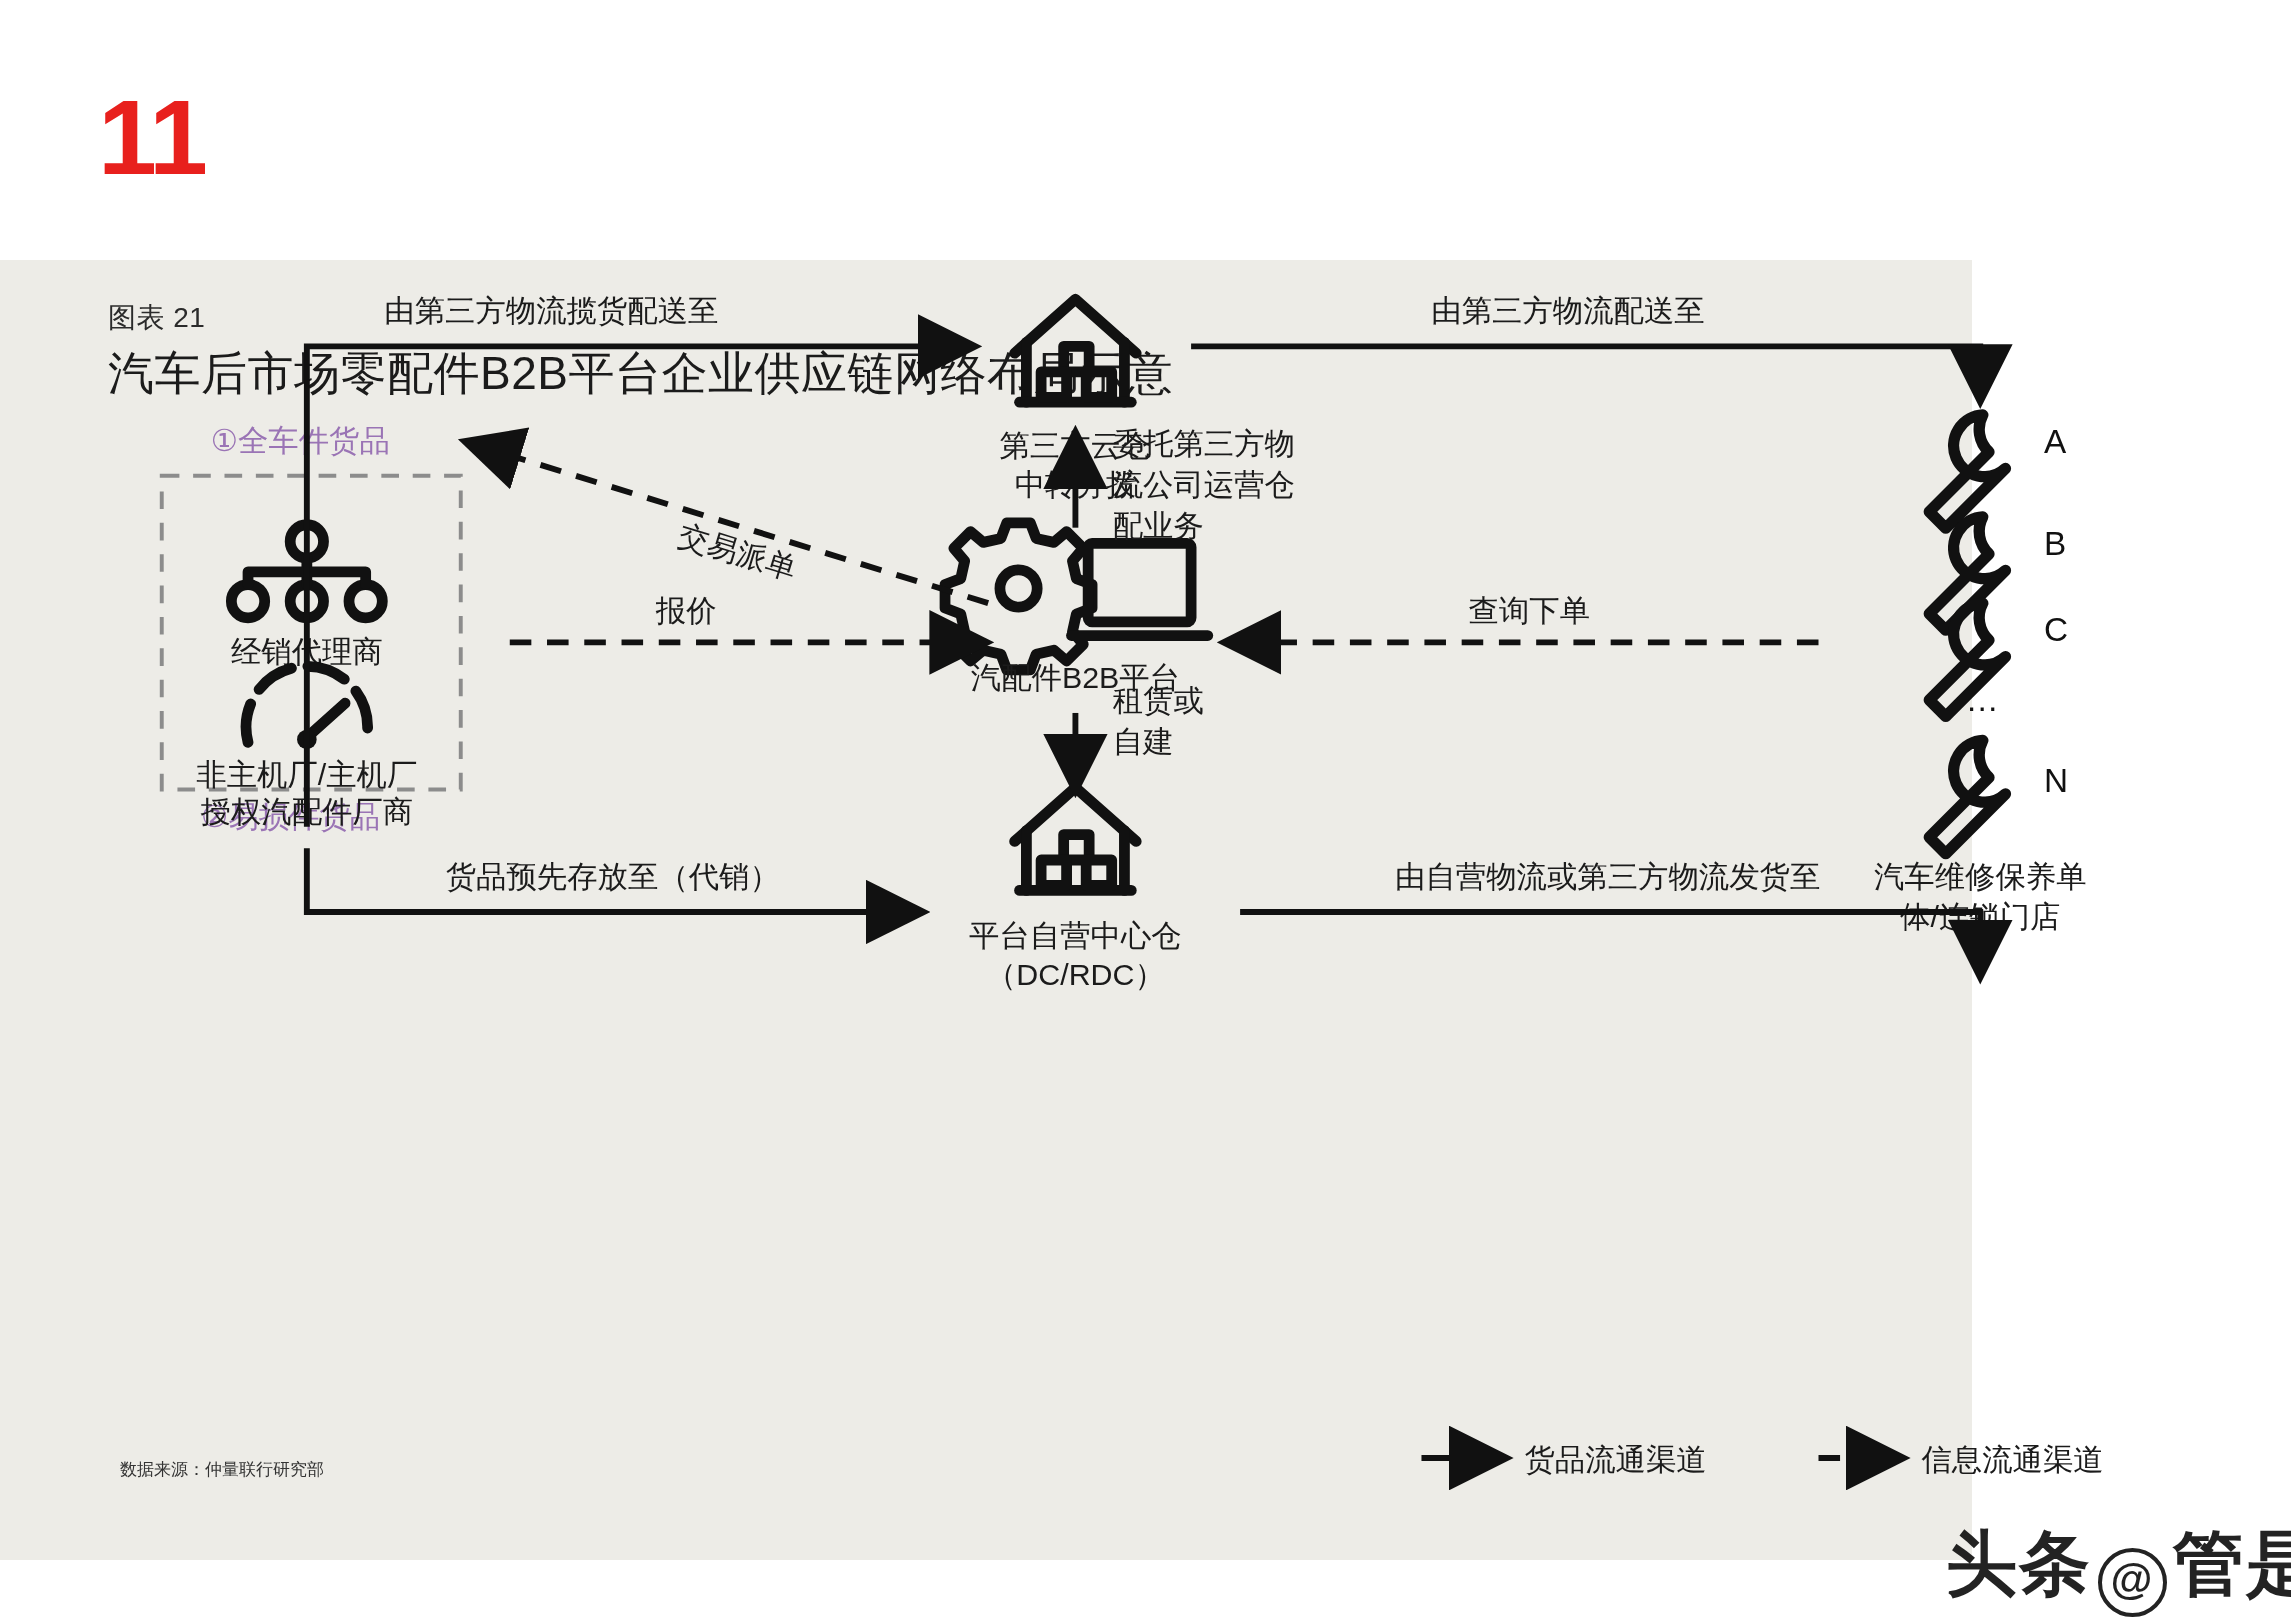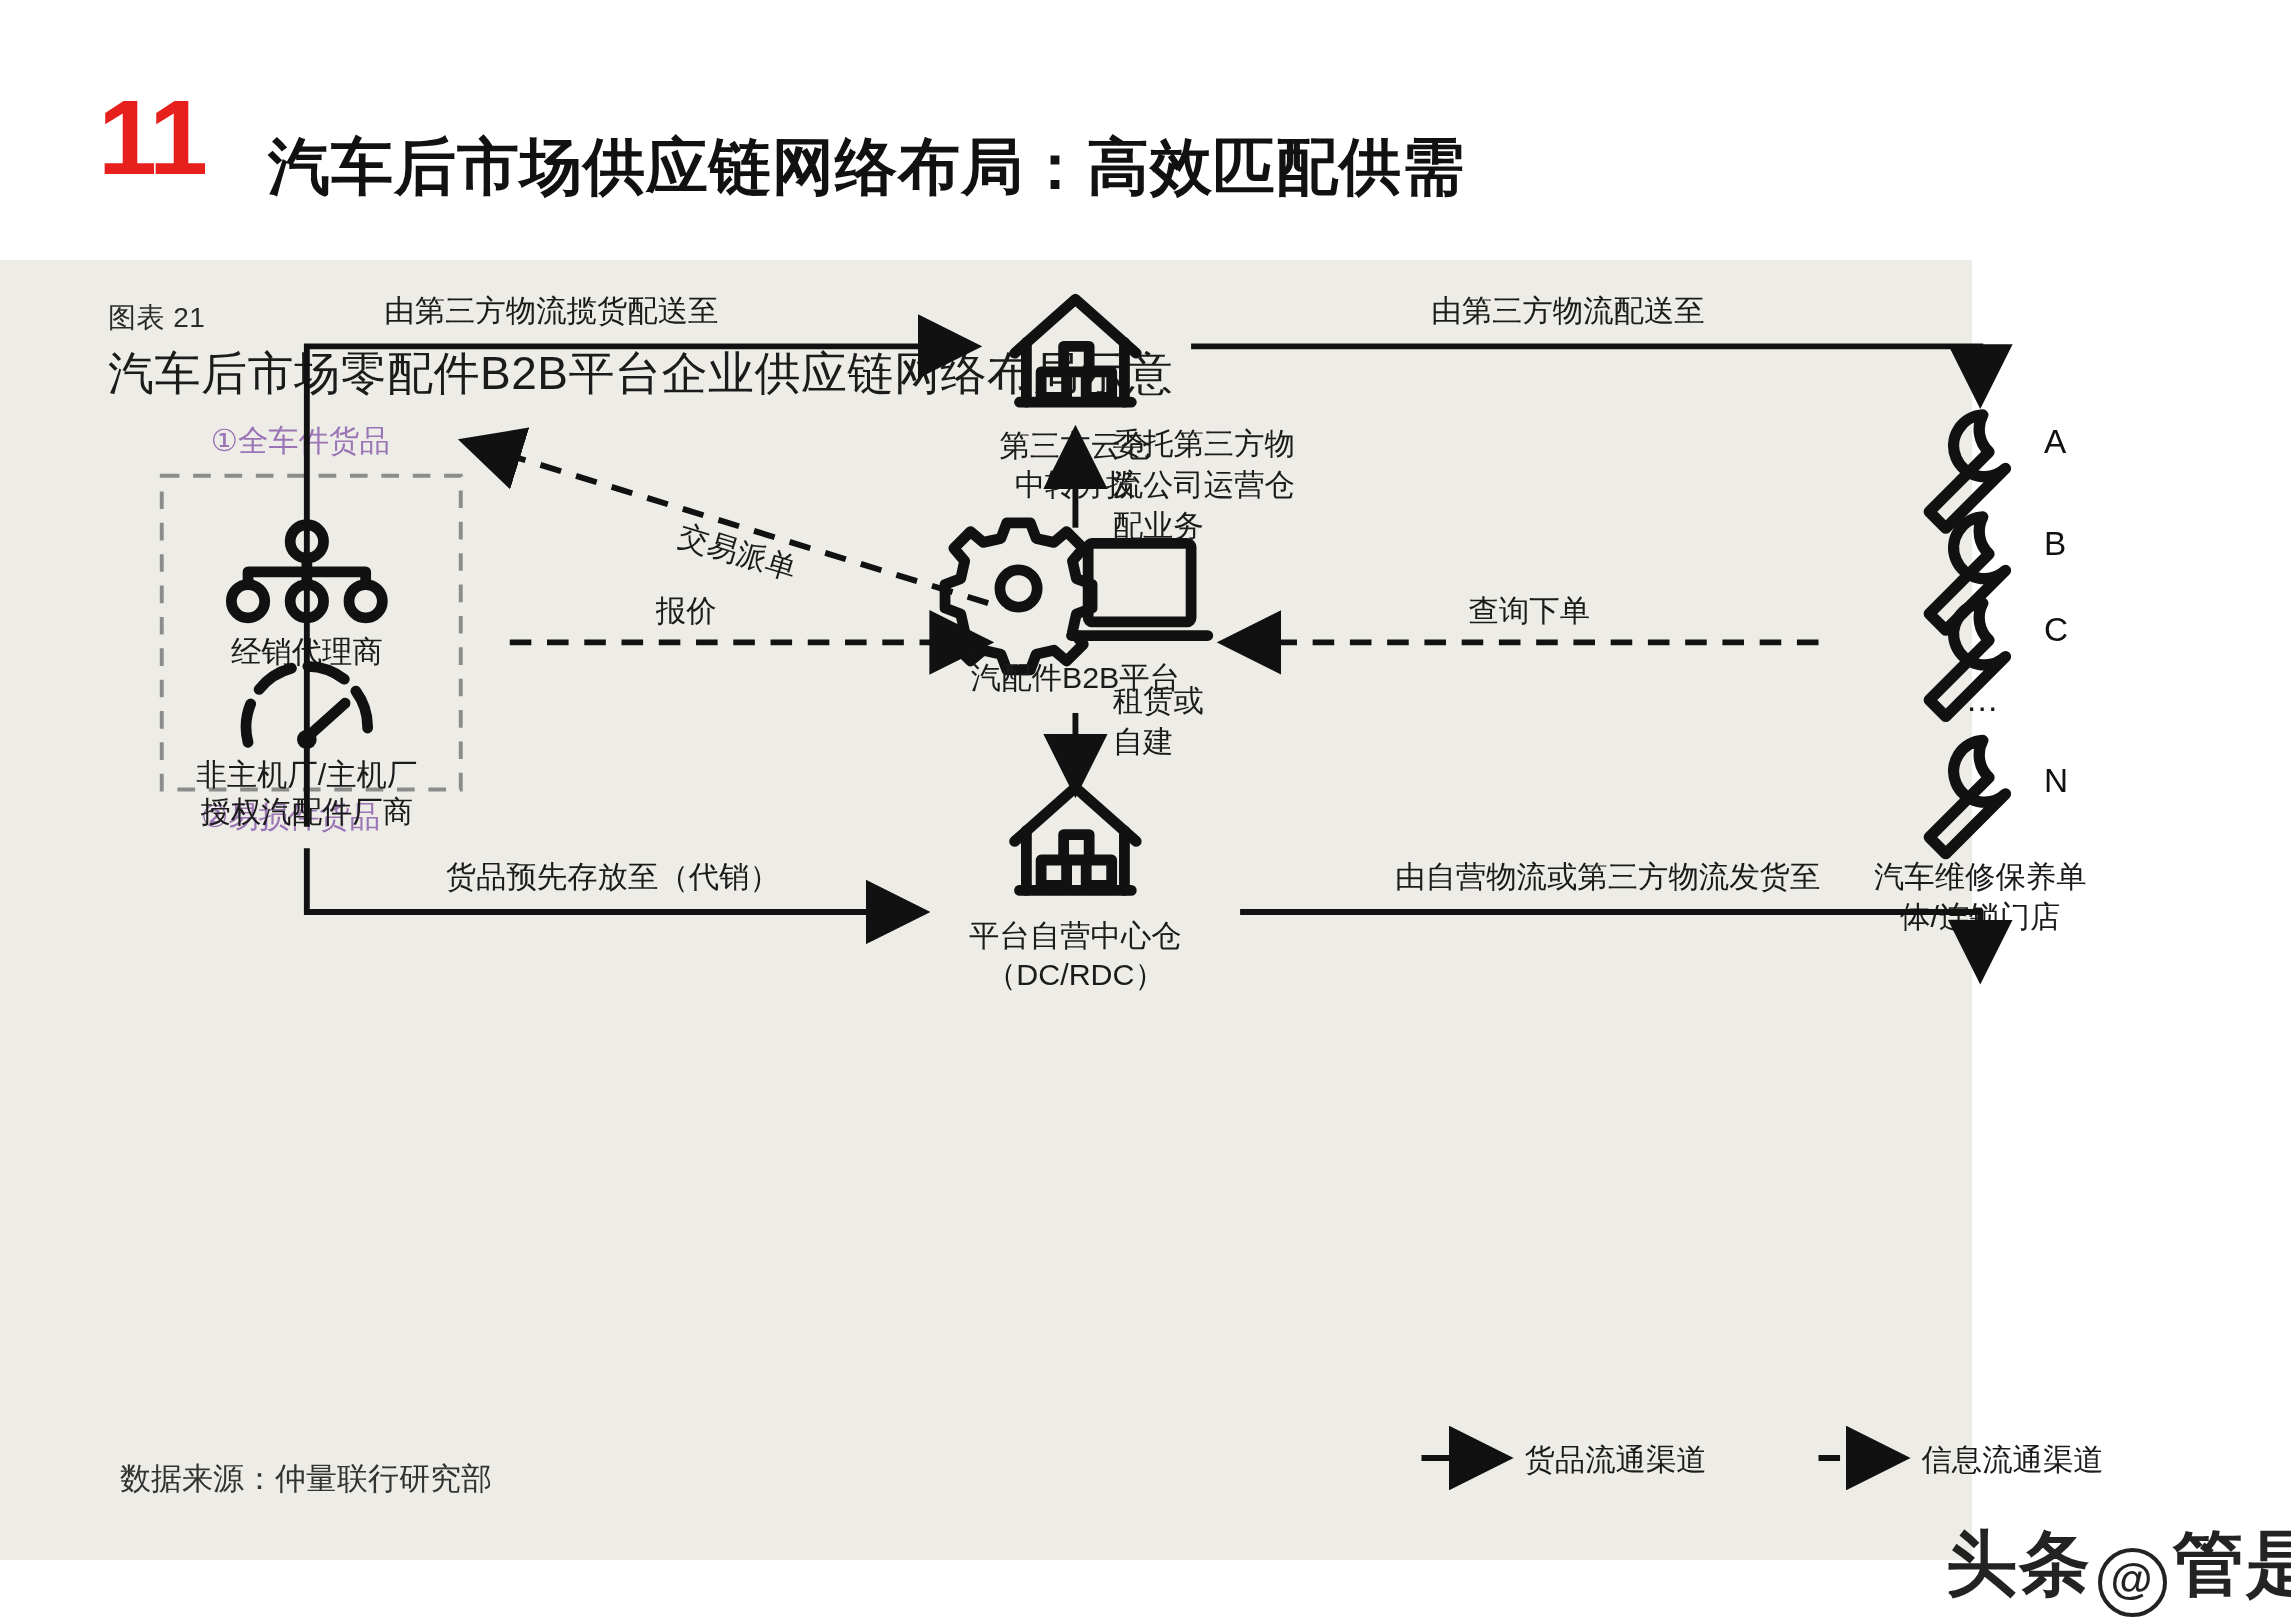--- a/index.html
+++ b/index.html
@@ -32,21 +32,21 @@
   #chart-no{
     position:absolute;left:108px;top:39px;
     font-size:28px;color:#2b2b2b;letter-spacing:0.5px;
   }
   #chart-subtitle{
     position:absolute;left:108px;top:83px;
     font-size:46px;color:#1b1b1b;letter-spacing:0.5px;white-space:nowrap;
   }
   #source{
     position:absolute;left:120px;top:1198px;
-    font-size:31px;color:#333333;
+    font-size:17px;color:#333333;
   }
   
   #diagram{position:absolute;left:0;top:0;width:2292px;height:1301px;}
   .lbl{font-family:"Liberation Sans","DejaVu Sans",sans-serif;fill:#1b1b1b;}
   .node-lbl{font-size:31px;}
   .edge-lbl{font-size:31px;}
   .purple-lbl{font-size:31px;fill:#9a74b5;}
   .letter-lbl{font-size:34px;fill:#111;}
   .legend-lbl{font-size:31px;fill:#1b1b1b;}
   .flow{stroke:#111111;stroke-width:6;fill:none;}
@@ -67,21 +67,20 @@
     display:inline-block;border:4.9px solid #111;border-radius:50%;
     width:61px;height:61px;line-height:55px;text-align:center;
     font-size:43px;margin:0 5.9px;vertical-align:-5.9px;
   }
 </style>
 </head>
 <body>
 
 <div id="header">
   <div id="page-number">11</div>
-  <div id="header-title">汽车后市场供应链网络布局：高效匹配供需</div>
 </div>
 
 <div id="panel">
 
   <div id="chart-no">图表 21</div>
   <div id="chart-subtitle">汽车后市场零配件B2B平台企业供应链网络布局示意</div>
   <div id="source">数据来源：仲量联行研究部</div>
 
   <svg id="diagram" viewBox="0 0 2338 1327">
     <defs>

